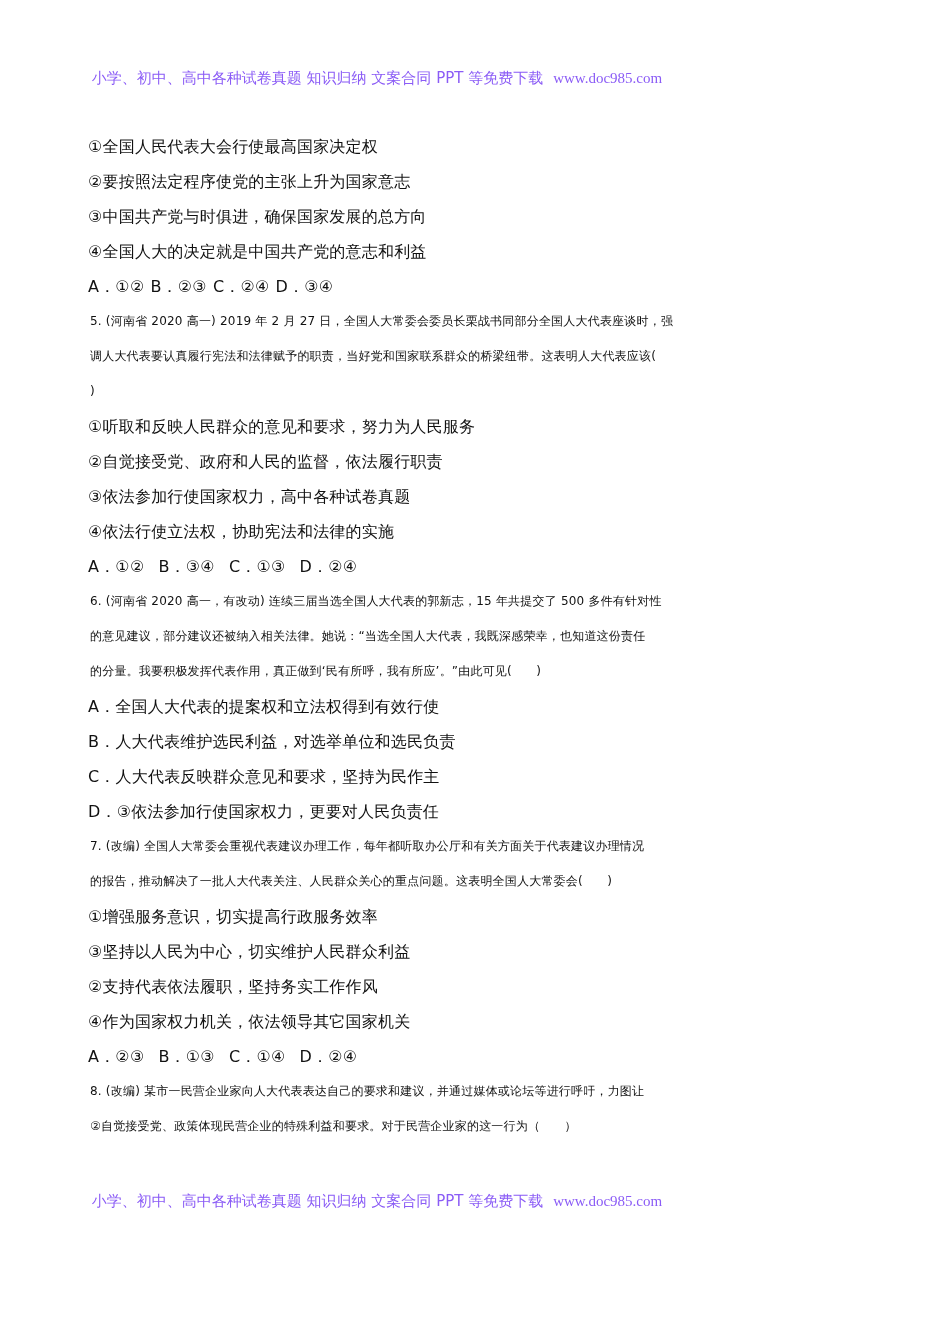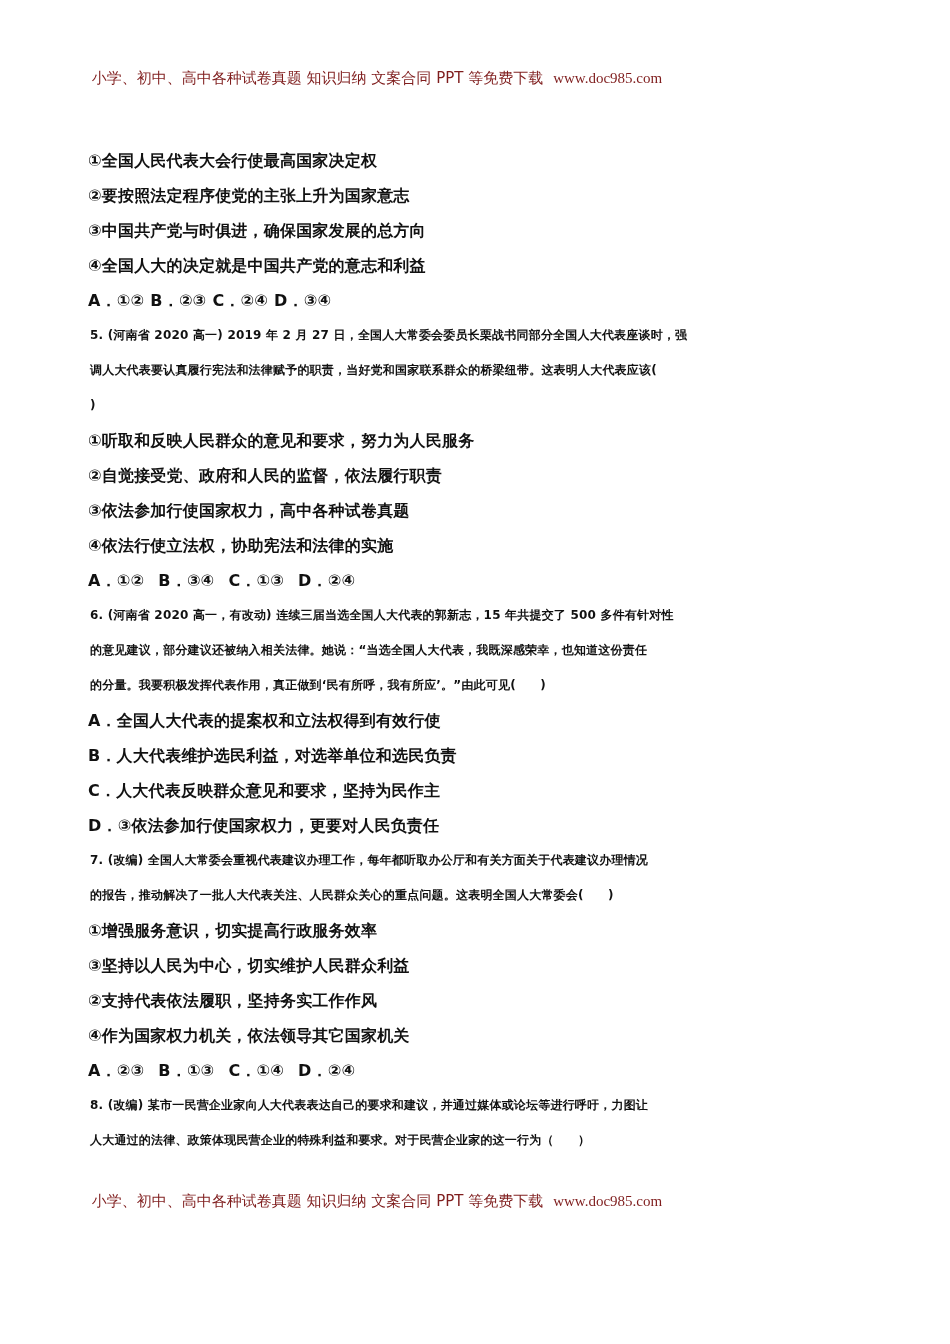--- a/index.html
+++ b/index.html
@@ -21,37 +21,36 @@
       width: 950px; height: 1344px;
       background: #ffffff;
     }
     .banner {
       position: absolute;
       left: 0;
       width: 754px;
       text-align: center;
       font-size: 15px;
       line-height: 20px;
-      color: #7f1d1d;
+      color: #8b5cf6;
       white-space: nowrap;
     }
     .banner .url {
       font-family: "Liberation Serif", serif;
       font-size: 15px;
       margin-left: 10px;
     }
     .banner-top { top: 68px; }
     .banner-bottom { top: 1191px; }
 
     .content {
       position: absolute;
       left: 88px;
-      top: 143px;
+      top: 129px;
       width: 780px;
-      font-weight: bold;
     }
     .line {
       font-size: 16px;
       line-height: 35px;
       height: 35px;
       white-space: nowrap;
       letter-spacing: 0.2px;
     }
     .stem {
       font-size: 12px;
@@ -120,21 +119,21 @@
       <div class="line">③坚持以人民为中心，切实维护人民群众利益</div>
       <div class="line">②支持代表依法履职，坚持务实工作作风</div>
       <div class="line">④作为国家权力机关，依法领导其它国家机关</div>
       <div class="line answers">
         <span class="opt">A．②③</span><span class="opt">B．①③</span><span class="opt">C．①④</span><span class="opt">D．②④</span>
       </div>
     </div>
 
     <div class="question">
       <div class="line stem">8. (改编)  某市一民营企业家向人大代表表达自己的要求和建议，并通过媒体或论坛等进行呼吁，力图让</div>
-      <div class="line stem">人大通过的法律、政策体现民营企业的特殊利益和要求。对于民营企业家的这一行为（　　）</div>
+      <div class="line stem">②自觉接受党、政策体现民营企业的特殊利益和要求。对于民营企业家的这一行为（　　）</div>
     </div>
 
   </div>
 
   <div class="banner banner-bottom">
     <span>小学、初中、高中各种试卷真题 知识归纳 文案合同 PPT 等免费下载</span><span class="url">www.doc985.com</span>
   </div>
 
 </div>
 

